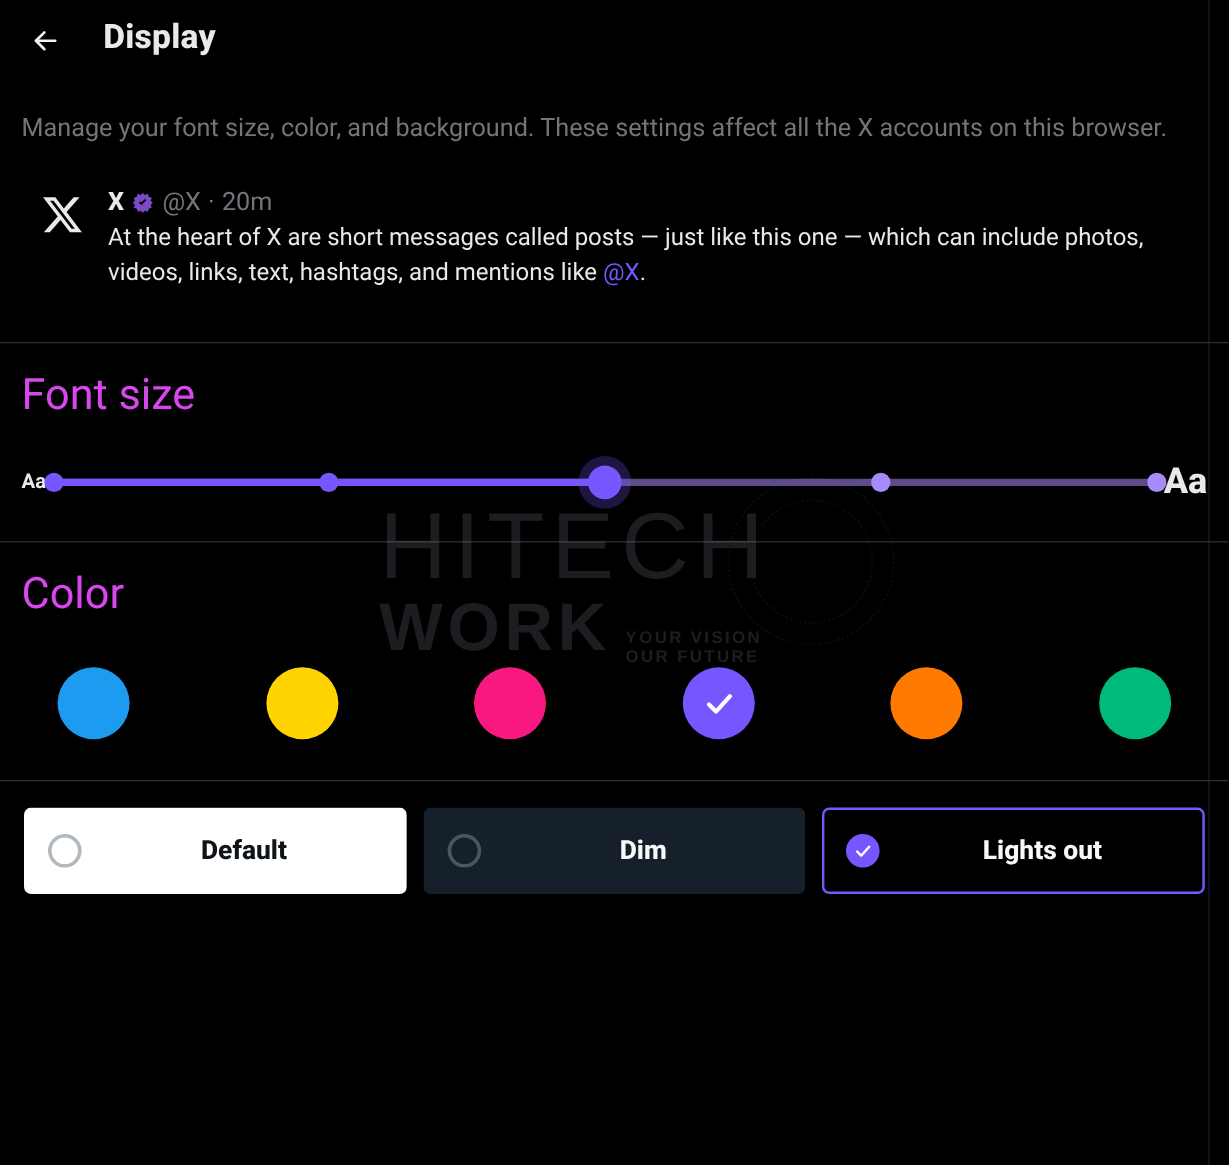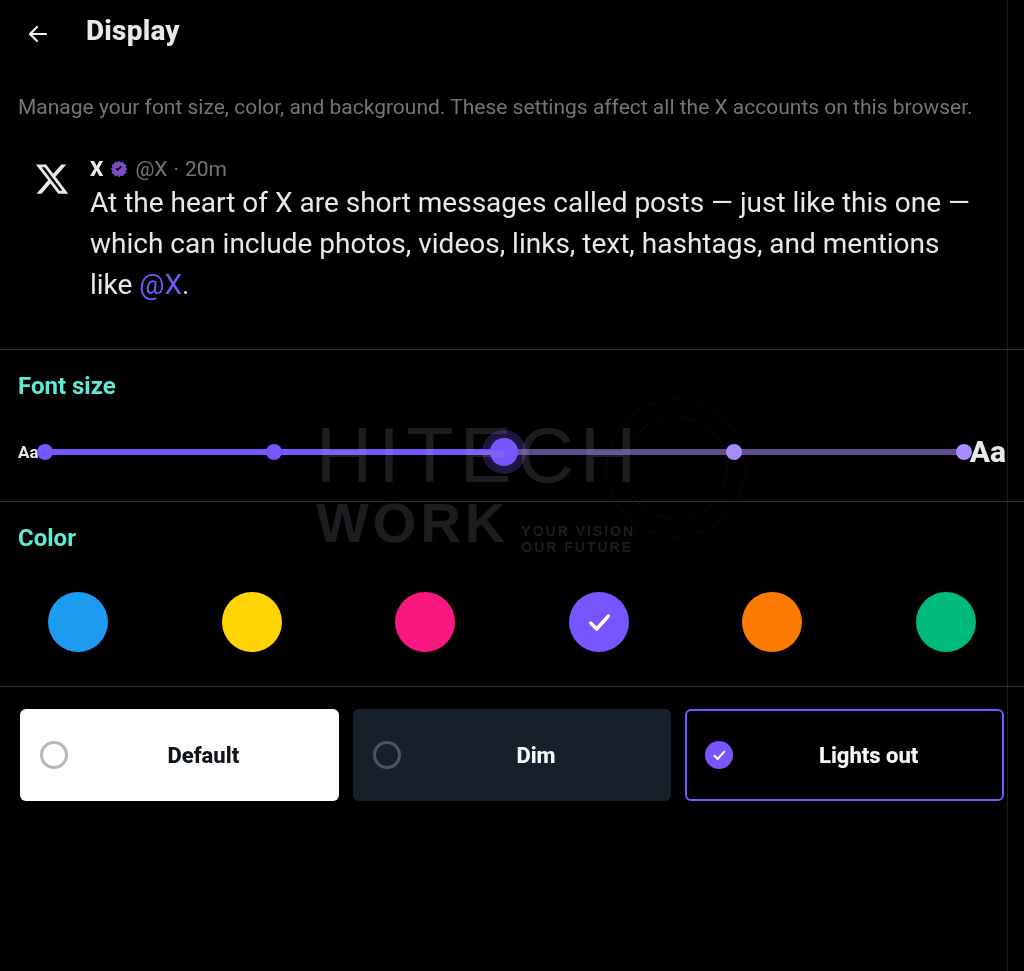--- a/index.html
+++ b/index.html
@@ -61,35 +61,35 @@
   .post-top {
     display: flex;
     align-items: center;
     gap: 6px;
     font-size: 21px;
   }
   .post-name { font-weight: 800; color: #e7e9ea; }
   .verified { color: #794bc4; display:inline-flex; align-items:center; }
   .post-handle, .post-dot, .post-time { color: #71767b; }
   .post-body {
-    font-size: 28px;
+    font-size: 20px;
     line-height: 1.45;
     color: #e7e9ea;
     margin-top: 2px;
     max-width: 880px;
   }
   .mention { color: #7856ff; }
 
   .divider { height: 1px; background: #2f3336; }
 
   .section { padding: 22px 18px 26px 18px; }
   .section-title {
-    font-size: 24px;
-    font-weight: 700;
-    color: #5eead4;
+    font-size: 36px;
+    font-weight: 400;
+    color: #d946ef;
     margin-bottom: 28px;
   }
 
   
   .slider-row {
     display: flex;
     align-items: center;
     gap: 6px;
     padding: 6px 0;
   }
@@ -152,21 +152,21 @@
   }
 
   
   .bg-row {
     display: flex;
     gap: 14px;
     padding: 0 2px;
   }
   .bg-card {
     flex: 1;
-    height: 92px;
+    height: 72px;
     border-radius: 6px;
     display: flex;
     align-items: center;
     justify-content: center;
     gap: 20px;
     cursor: pointer;
     position: relative;
     font-size: 22px;
     font-weight: 800;
     border: 2px solid transparent;

